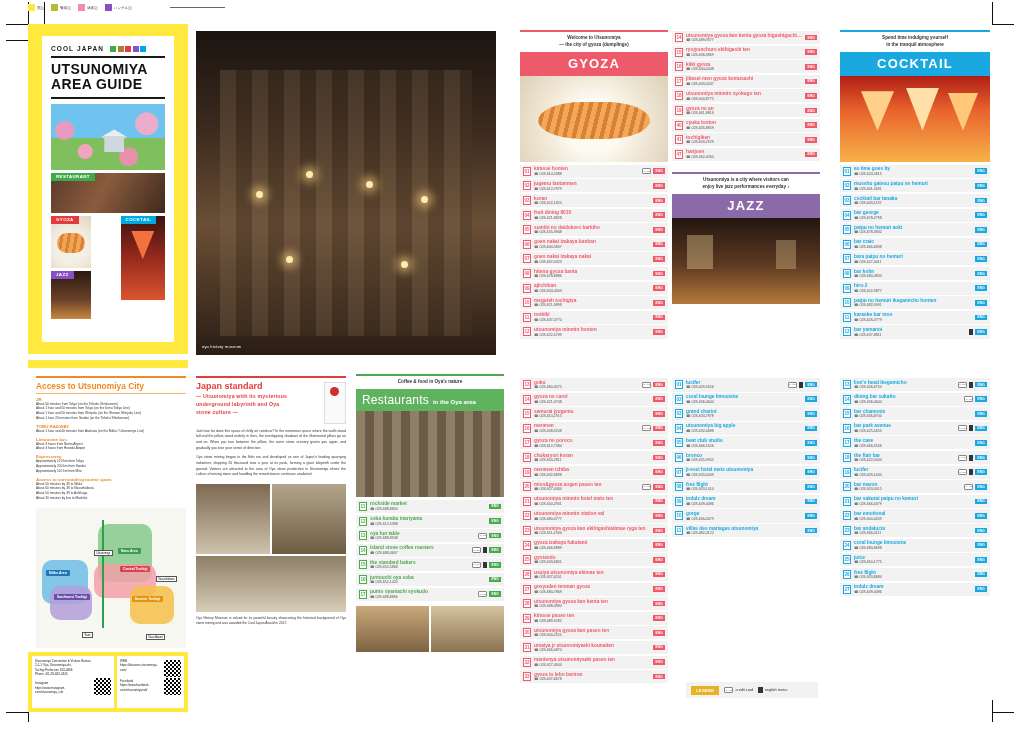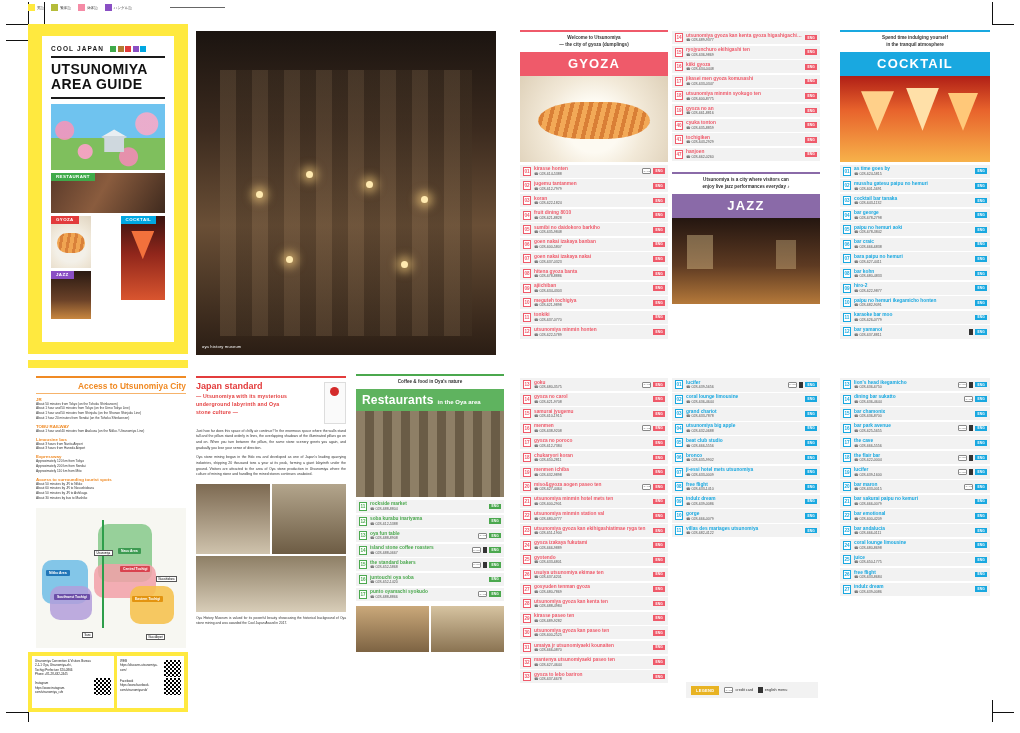--- a/index.html
+++ b/index.html
@@ -614,21 +614,21 @@
           <span class="licons">
             <span class="icMenu"></span>
             <span class="icLang" style="background: rgb(25, 168, 224);">ENG</span>
           </span>
         </div>
       </div>
   </div>
 
   <div class="panel" style="left:36px; top:376px; width:150px;">
     <div class="rule-o"></div>
-    <div style="text-align:right;padding:3px 0 2px;font-size:8.4px;" class="hdOrange">Access to Utsunomiya City</div>
+    <div style="text-align:left;padding:3px 0 2px;font-size:8.4px;" class="hdOrange">Access to Utsunomiya City</div>
     <div class="rule-o2"></div>
     <div id="accessSections" style="margin-top:3px">
         <div class="hdOrange" style="font-size: 4.4px; margin-top: 3px;">JR</div>
         <div style="font-size: 3.2px; line-height: 1.5; color: rgb(51, 51, 51);">About 50 minutes from Tokyo  (on the Tohoku Shinkansen)</div>
         <div style="font-size: 3.2px; line-height: 1.5; color: rgb(51, 51, 51);">About 1 hour and 50 minutes from Tokyo  (on the Ueno Tokyo Line)</div>
         <div style="font-size: 3.2px; line-height: 1.5; color: rgb(51, 51, 51);">About 1 hour and 50 minutes from Shinjuku  (on the Shonan Shinjuku Line)</div>
         <div style="font-size: 3.2px; line-height: 1.5; color: rgb(51, 51, 51);">About 1 hour 20 minutes from Sendai  (on the Tohoku Shinkansen)</div>
         <div class="hdOrange" style="font-size: 4.4px; margin-top: 3px;">TOBU RAILWAY</div>
         <div style="font-size: 3.2px; line-height: 1.5; color: rgb(51, 51, 51);">About 1 hour and 40 minutes from Asakusa  (on the Nikko / Utsunomiya Line)</div>
         <div class="hdOrange" style="font-size: 4.4px; margin-top: 3px;">Limousine bus</div>
@@ -686,21 +686,21 @@
       <div style="flex:1;height:70px;background:linear-gradient(#b3a58c,#6d5c44)"></div>
     </div>
     <div style="height:56px;margin-top:2px;background:linear-gradient(#8e7f66,#d8cdb8)"></div>
     <div class="bodytxt" style="margin-top:4px;font-size:3.3px">Oya History Museum is valued for its powerful beauty showcasing the historical background of Oya stone mining and was awarded the Cool Japan Award in 2017.</div>
   </div>
 
   <div class="panel" style="left:356px; top:374px; width:148px;">
     <div style="height:2px;background:#4ba84e"></div>
     <div class="panelLead" style="color:#333">Coffee &amp; food in Oya's nature</div>
     <div style="background:#5fb35f;padding:4px 6px;display:flex;align-items:baseline;gap:4px;position:relative;overflow:hidden">
-      <span style="font-size:12px;font-weight:bold;color:#fff;letter-spacing:.2px">Restaurants</span>
+      <span style="font-size:12px;font-weight:normal;color:#fff;letter-spacing:.2px">Restaurants</span>
       <span style="font-size:6px;font-weight:bold;color:#fff">in the Oya area</span>
     </div>
     <div style="height:86px;background:repeating-linear-gradient(90deg,#8e7f66 0 9px,#6a5c46 9px 18px)"></div>
     <div class="rows" style="margin-top:3px" id="oyaRows">
         <div class="lrow">
           <span class="lnum" style="border-color: rgb(75, 168, 78); color: rgb(75, 168, 78);">11</span>
           <span class="ltxt">
             <div class="lname" style="color: rgb(75, 168, 78);">rockside market</div>
             <div class="ltel">☎ 028-688-8804</div>
           </span>

